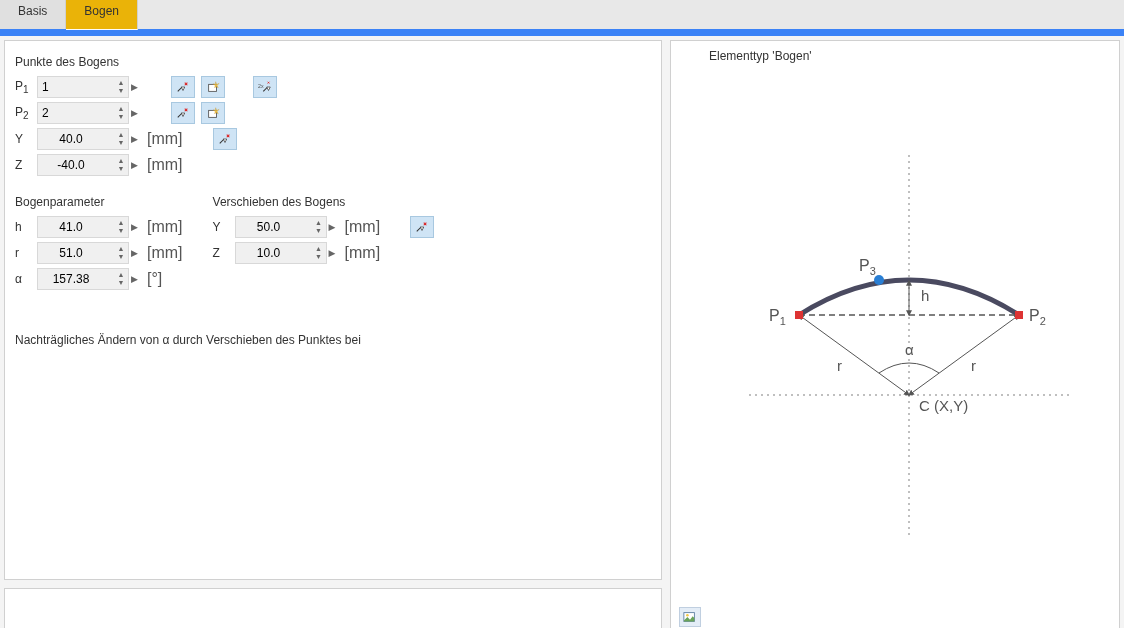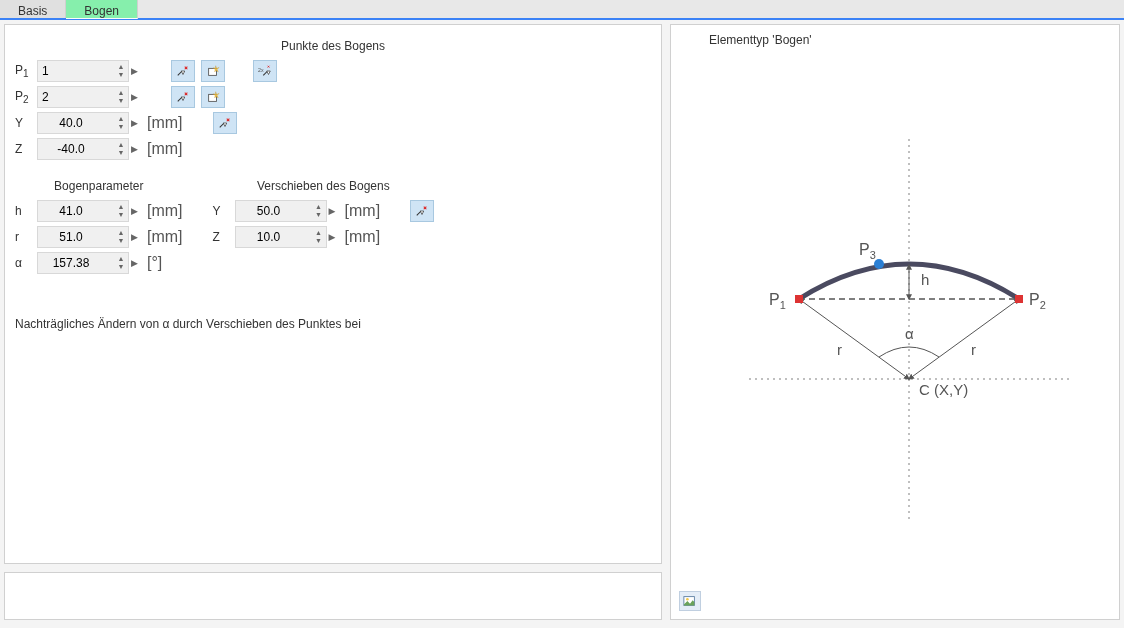--- a/index.html
+++ b/index.html
@@ -8,32 +8,32 @@
   font-size: 12px;
   background: #f4f4f4;
   width: 1124px;
   height: 628px;
   overflow: hidden;
   color: #333;
 }
 .tabbar {
   display: flex;
   background: #e8e8e8;
-  border-bottom: 2px solid #3b82f6;
-  height: 20px;
+  border-bottom: 7px solid #3b82f6;
+  height: 36px;
 }
 .tab {
   padding: 4px 18px;
   border-right: 1px solid #d0d0d0;
   background: #e0e0e0;
   cursor: pointer;
   font-size: 12px;
 }
 .tab.active {
-  background: #86efac;
+  background: #eab308;
   border-bottom: 1px solid #fcfcfc;
   margin-bottom: -1px;
 }
 .content {
   display: flex;
   height: calc(100% - 24px);
 }
 .panel-left {
   width: 668px;
   display: flex;
@@ -61,21 +61,20 @@
   flex: 1;
 }
 .panel-title {
   color: #2a5fa0;
   font-weight: 600;
   margin-bottom: 8px;
 }
 .section-title {
   color: #333;
   margin: 6px 0 6px 0;
-  text-align: center;
 }
 .row {
   display: flex;
   align-items: center;
   margin: 2px 0;
   height: 24px;
 }
 .lab {
   width: 22px;
   font-size: 12px;

